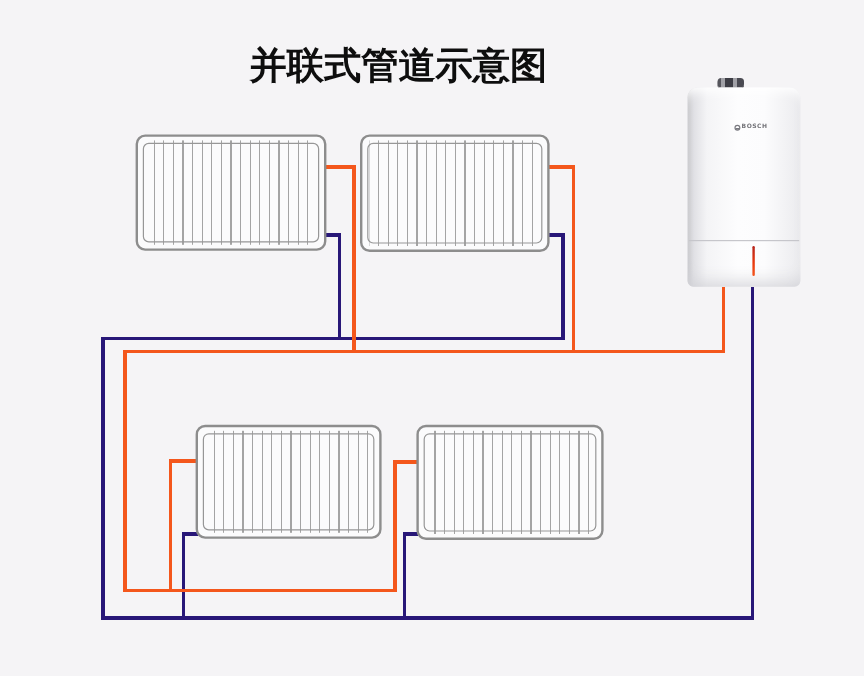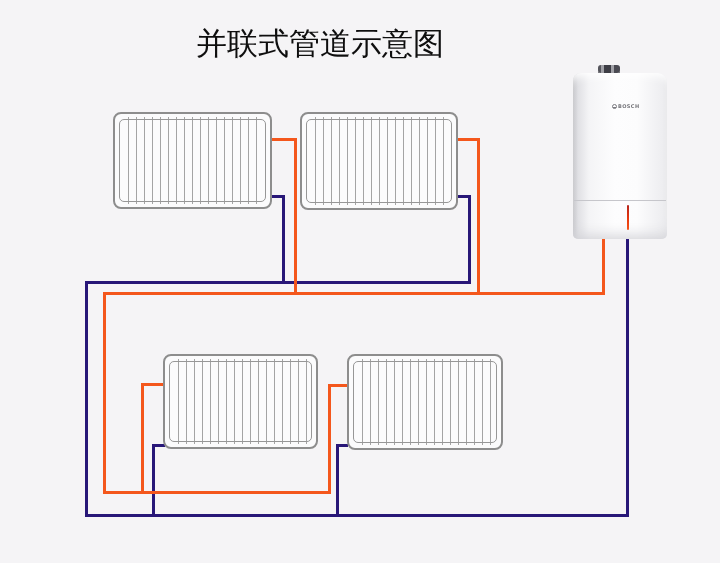--- a/index.html
+++ b/index.html
@@ -5,22 +5,22 @@
   html,body{margin:0;padding:0;}
   body{
     width:720px;height:563px;overflow:hidden;
     font-family:"DejaVu Sans","Liberation Sans",sans-serif;
   }
   .stage{
     position:relative;width:720px;height:563px;
     background:#f5f4f6;
   }
   .title{
-    position:absolute;left:196px;top:26px;margin:0;
-    font-size:31px;line-height:1.15;font-weight:normal;color:#0e0e0e;
+    position:absolute;left:196px;top:26px;margin:12px;
+    font-size:31px;line-height:1.15;font-weight:bold;color:#0e0e0e;
     white-space:nowrap;
   }
   svg.pipes{
     position:absolute;left:0;top:0;z-index:1;
   }
   
   .radiator{
     position:absolute;box-sizing:border-box;z-index:2;
     border:2px solid #8d8d8d;border-radius:8px;
     background:#fbfbfc;

